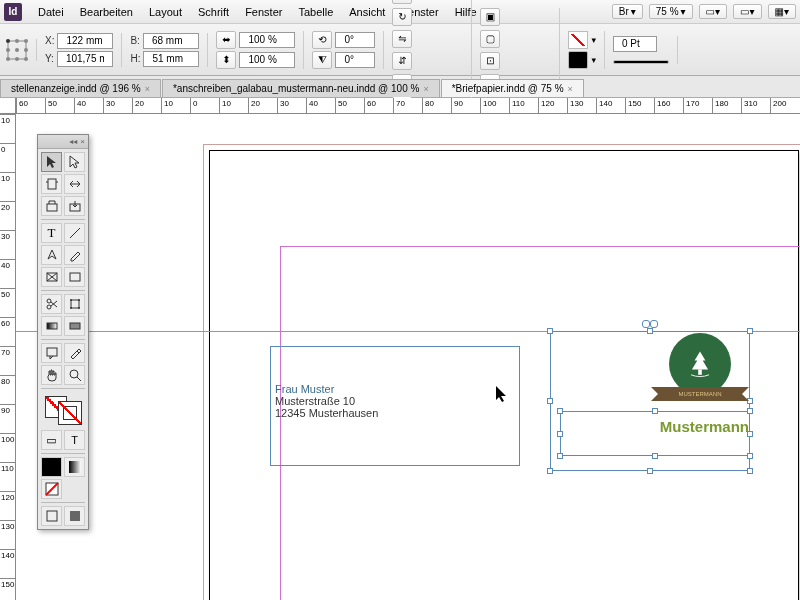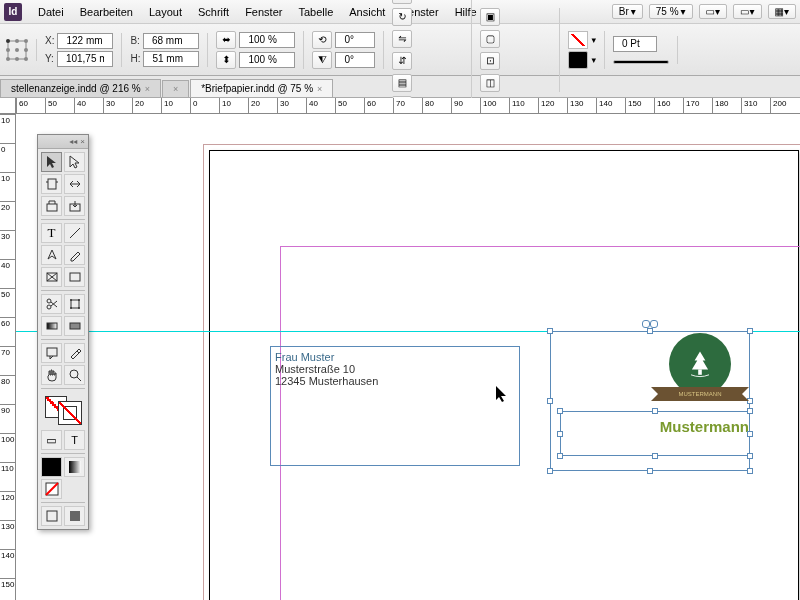--- a/index.html
+++ b/index.html
@@ -181,24 +181,25 @@
         <input style="width: 44px;" value="0 Pt">
       </div>
     <div class="row">
         <span class="cb-ico" style="width:56px;background:#000;height:4px;margin-top:6px"></span>
       </div>
   </div>
 </div>
 
 <div class="tabbar">
   <div class="tab">
-      <span>stellenanzeige.indd @ 216 %</span>
+      <span>stellenanzeige.indd @ 196 %</span>
       <span class="x">×</span>
     </div>
   <div class="tab">
+      <span>*anschreiben_galabau_mustermann-neu.indd @ 100 %</span>
       <span class="x">×</span>
     </div>
   <div class="tab active">
       <span>*Briefpapier.indd @ 75 %</span>
       <span class="x">×</span>
     </div>
 </div>
 
 <div class="ruler-origin"></div>
 <div class="ruler-h" id="rulerH">
@@ -337,21 +338,21 @@
       <span>150</span>
     </div>
   </div>
 
 <div class="canvas">
   <div class="page">
     <div class="margin-box"></div>
     <div class="cyan-guide-h" style="top:180px"></div>
 
     <div class="text-frame" style="left:60px; top:195px; width:250px; height:120px;">
-      <div class="line1" style="">Frau Muster</div>
+      <div class="line1" style="margin-top:32px">Frau Muster</div>
       <div>Musterstraße 10</div>
       <div>12345 Musterhausen</div>
     </div>
 
     <div class="sel-frame" style="left:340px; top:180px; width:200px; height:140px;">
       <div class="rot"></div>
       <div class="h tl"></div>
         <div class="h tm"></div>
         <div class="h tr"></div>
       <div class="h ml"></div>

